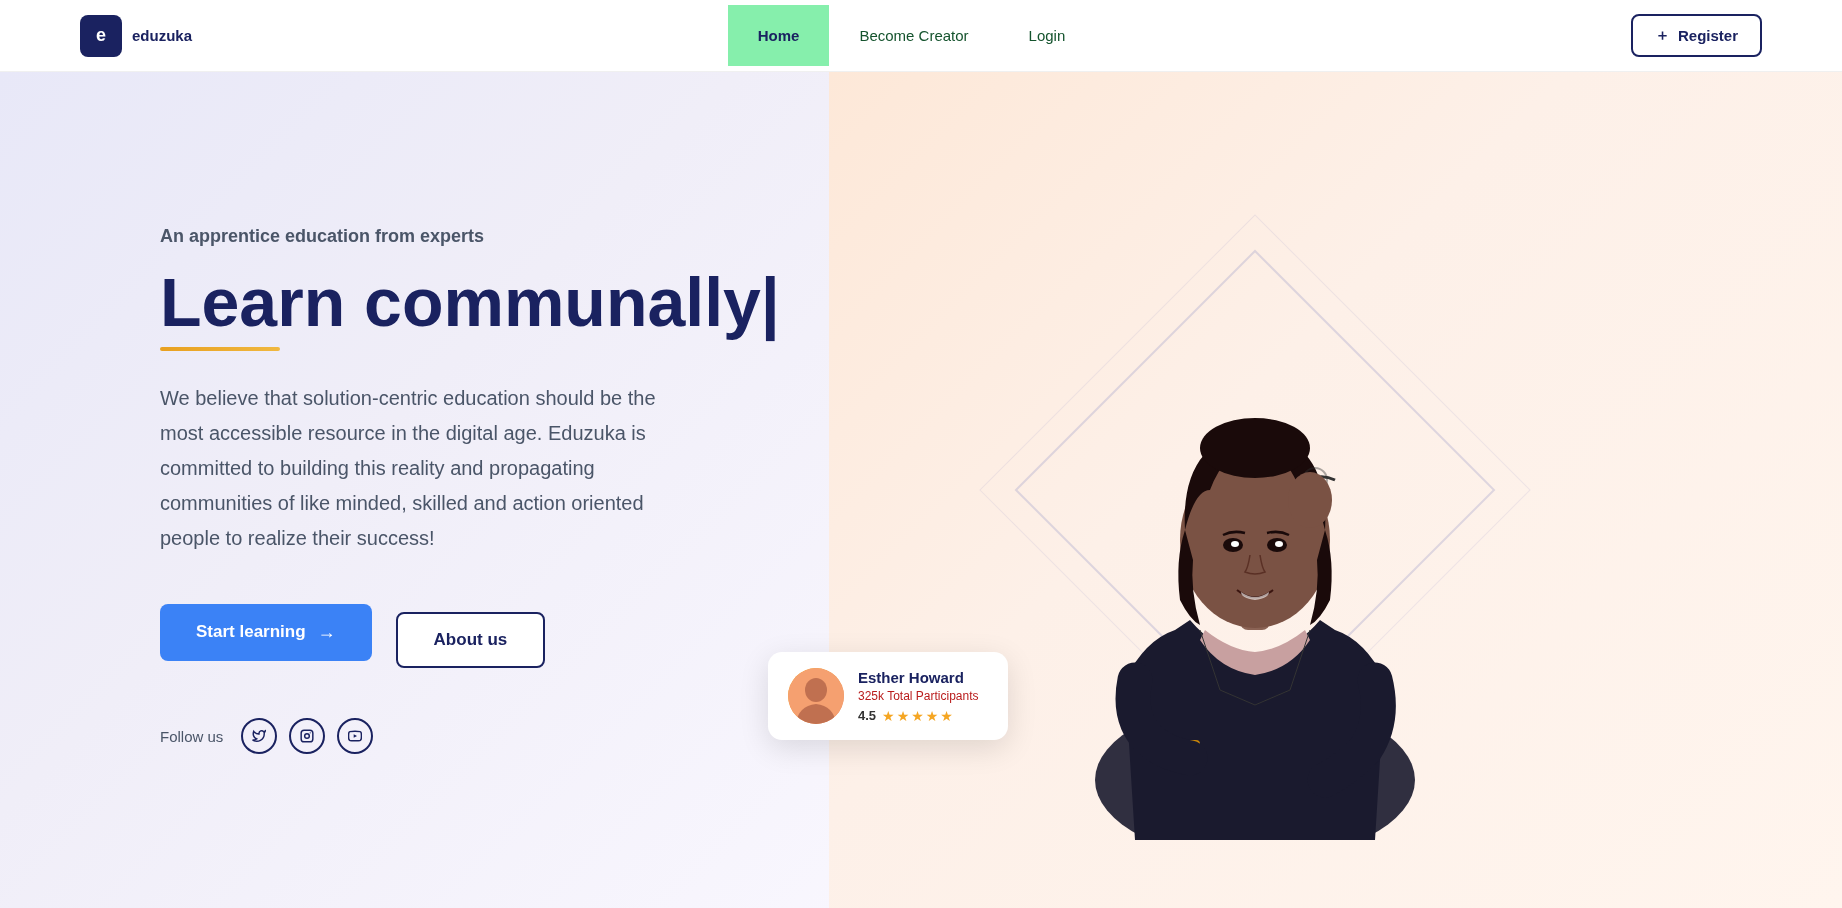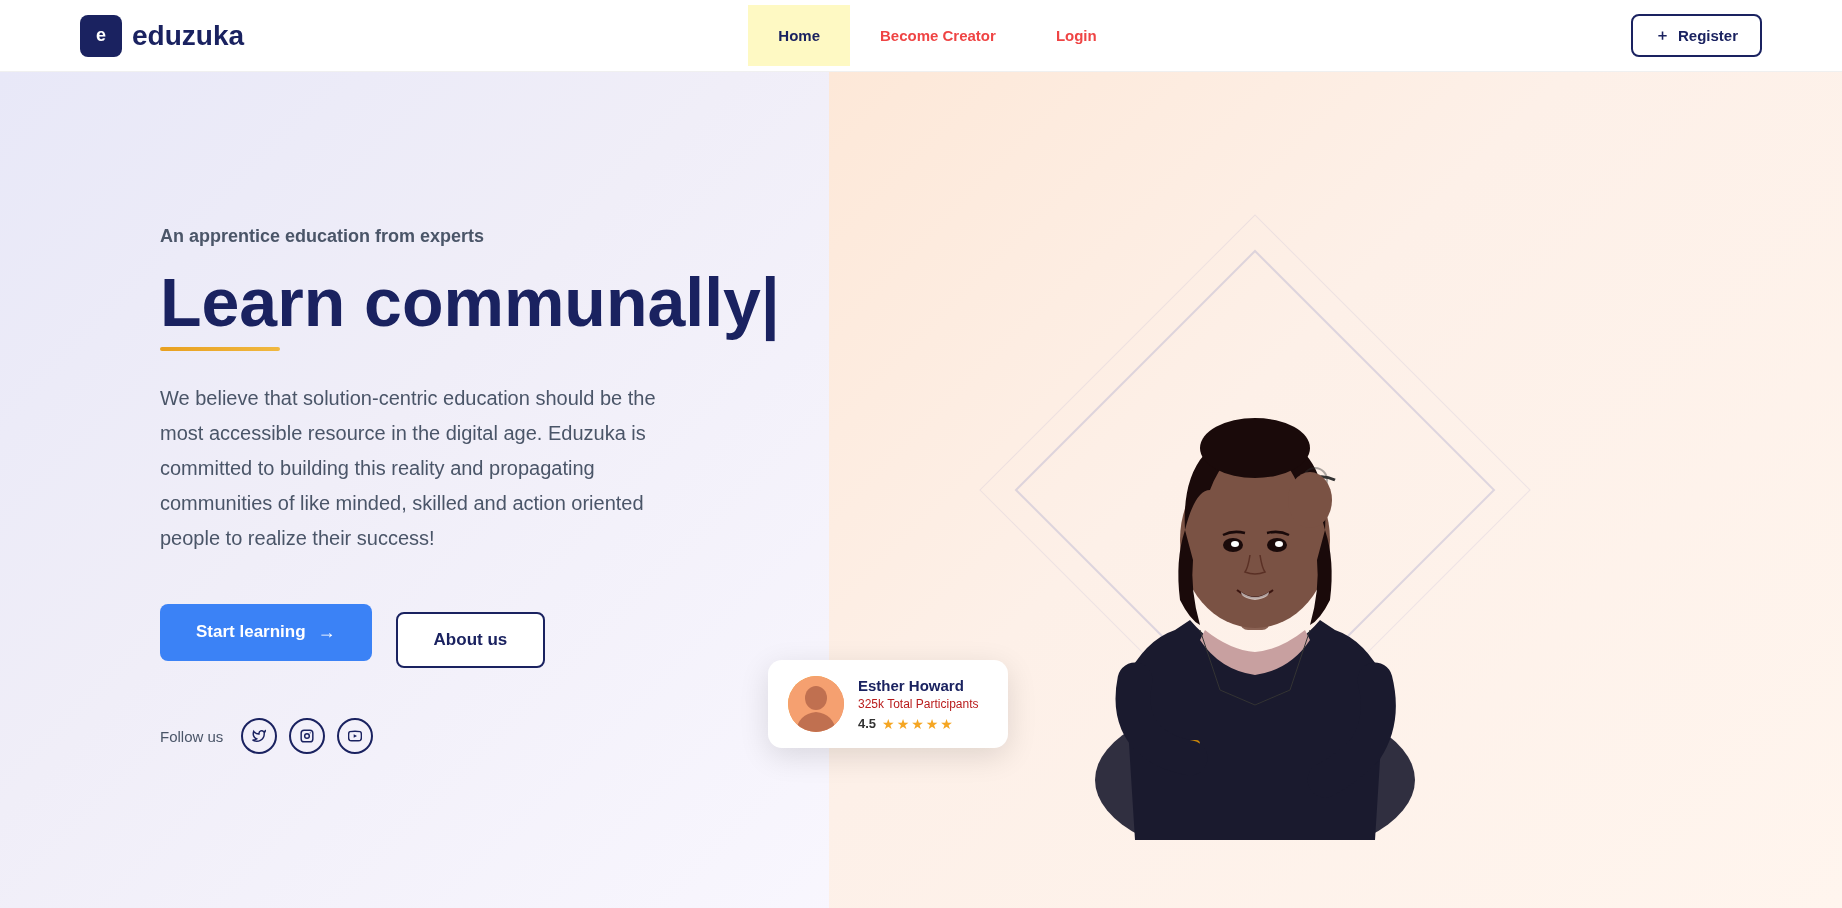--- a/index.html
+++ b/index.html
@@ -33,39 +33,39 @@
       background: #1a2260;
       border-radius: 8px;
       display: flex;
       align-items: center;
       justify-content: center;
       color: #fff;
       font-size: 18px;
       font-weight: bold;
     }
     .logo-text {
-      font-size: 28px;
+      font-size: 15px;
       font-weight: 700;
       color: #1a2260;
     }
     .nav-links {
       display: flex;
       align-items: center;
       gap: 0;
     }
     .nav-link {
       padding: 22px 30px;
       font-size: 15px;
-      font-weight: 700;
-      color: #ef4444;
+      font-weight: 400;
+      color: #14532d;
       cursor: pointer;
       text-decoration: none;
     }
     .nav-link.active {
-      background: #fef9c3;
+      background: #86efac;
       color: #1a2260;
       font-weight: 600;
     }
     .nav-right {
       display: flex;
       align-items: center;
       gap: 30px;
     }
     .register-btn {
       display: flex;
@@ -264,21 +264,21 @@
       position: absolute;
       bottom: 0;
       width: 420px;
       height: 680px;
       z-index: 3;
     }
 
     
     .info-card {
       position: absolute;
-      bottom: 92px;
+      bottom: 100px;
       left: -60px;
       z-index: 10;
       background: #fff;
       border-radius: 14px;
       padding: 16px 20px;
       display: flex;
       align-items: center;
       gap: 14px;
       box-shadow: 0 8px 30px rgba(0,0,0,0.12);
       min-width: 240px;

